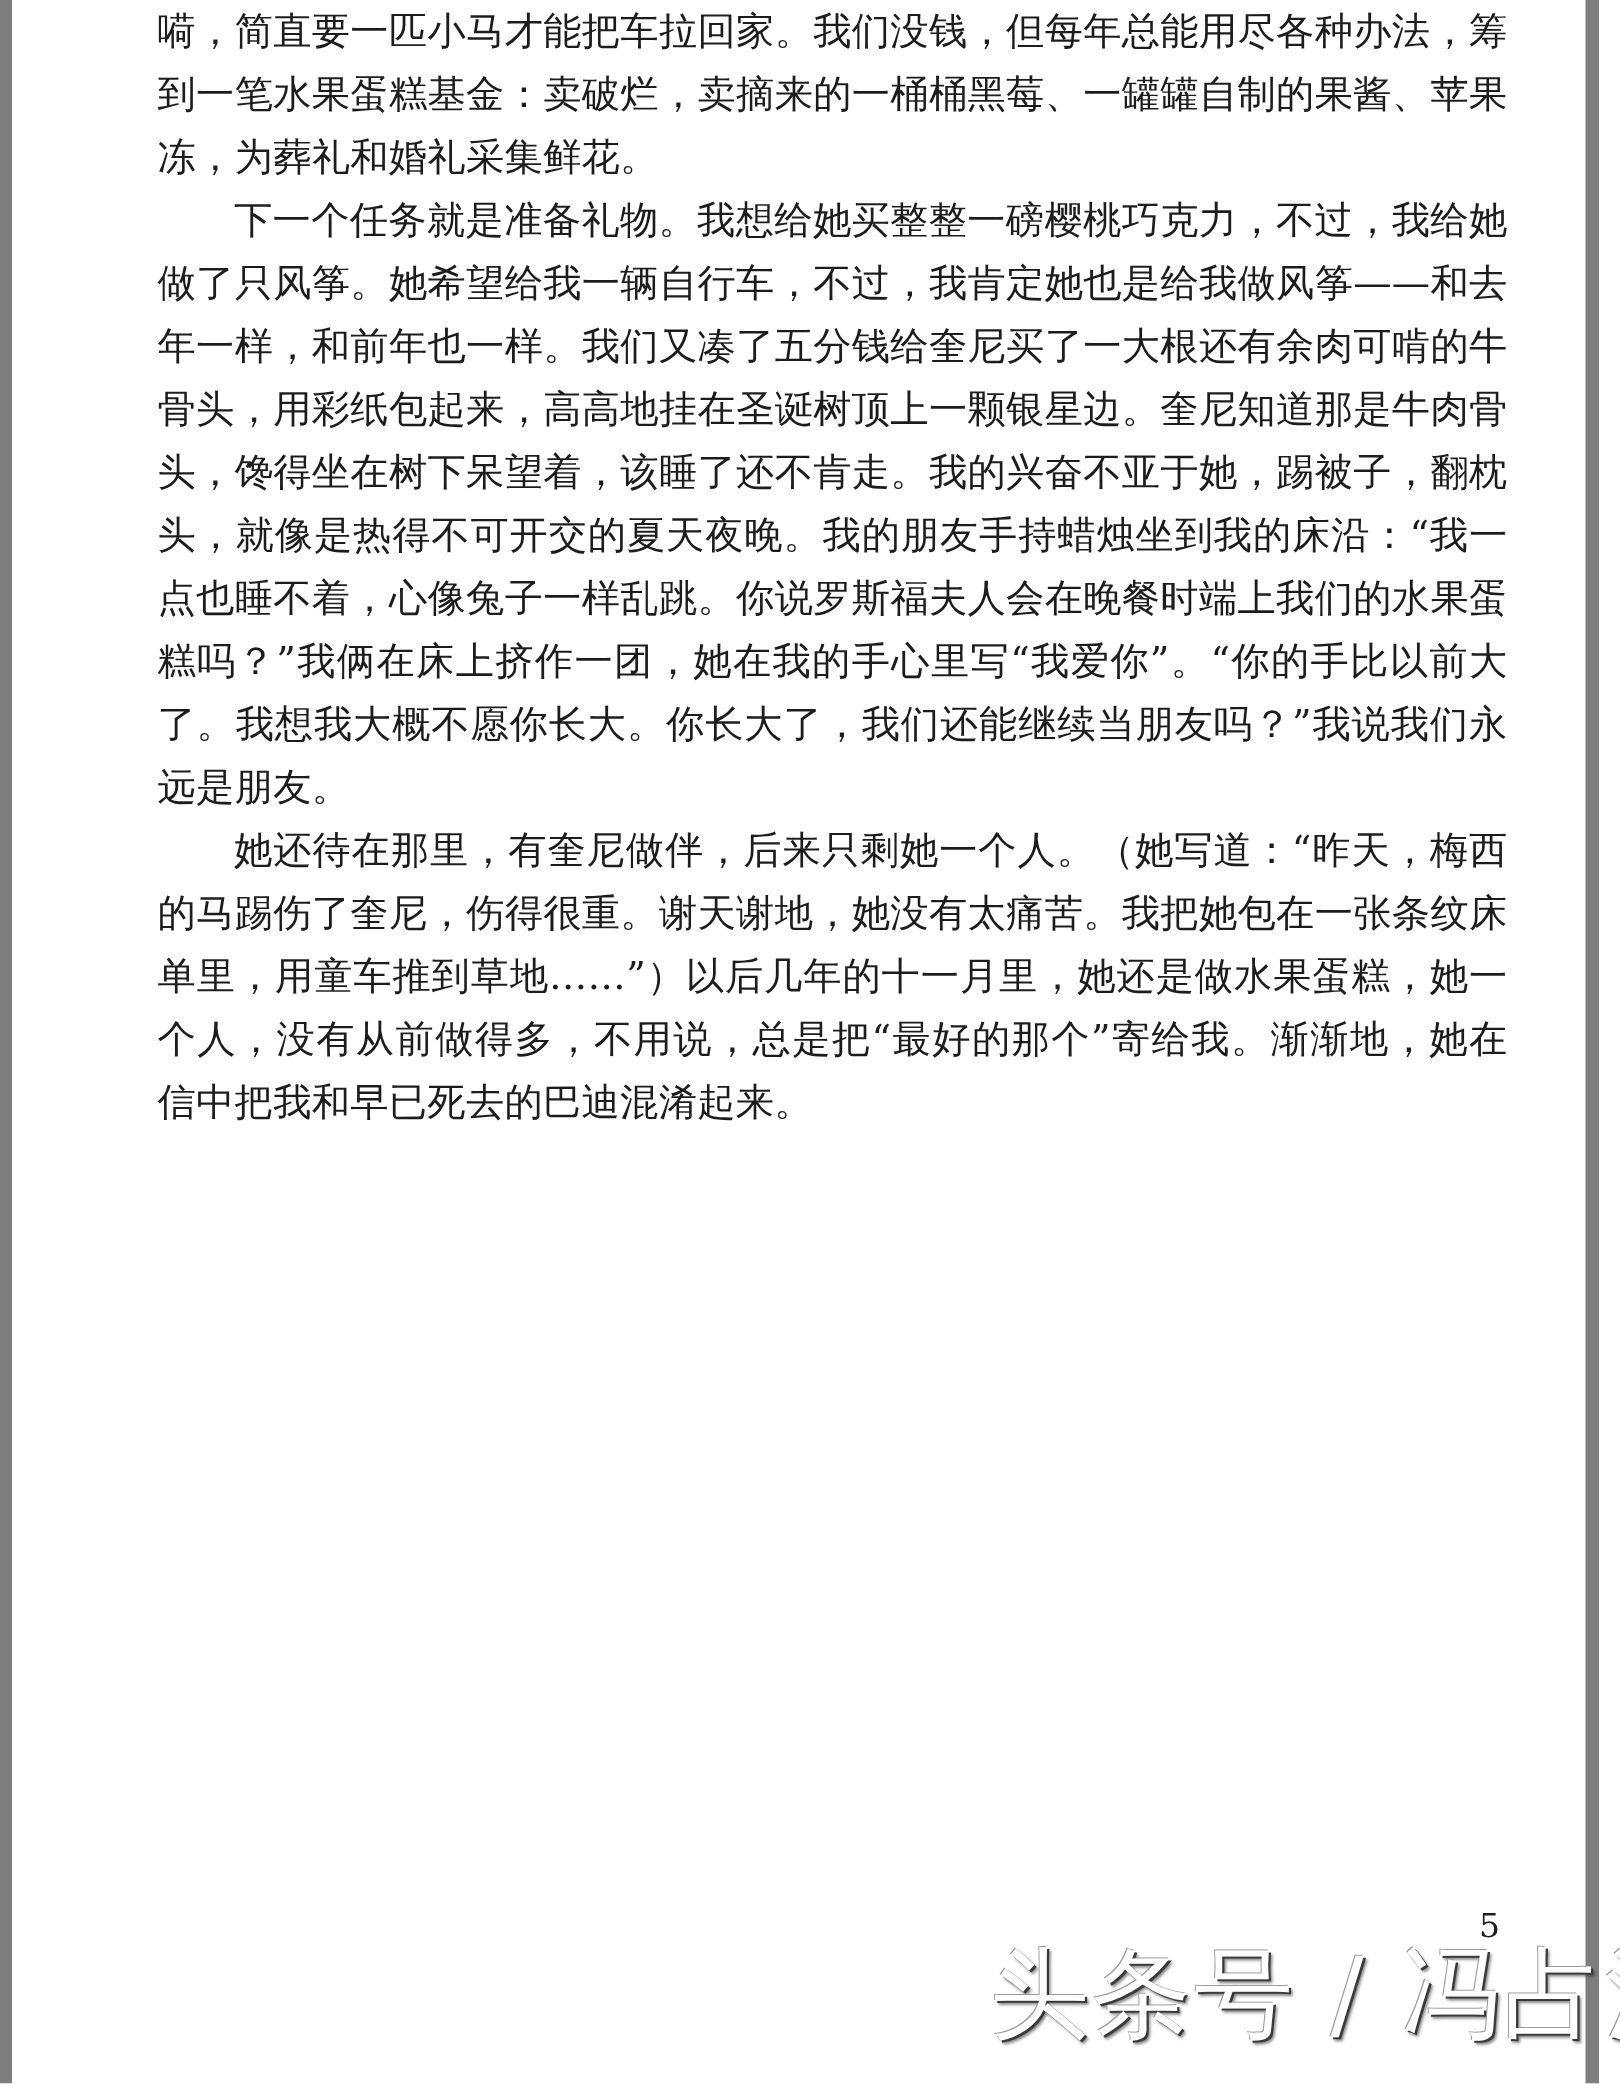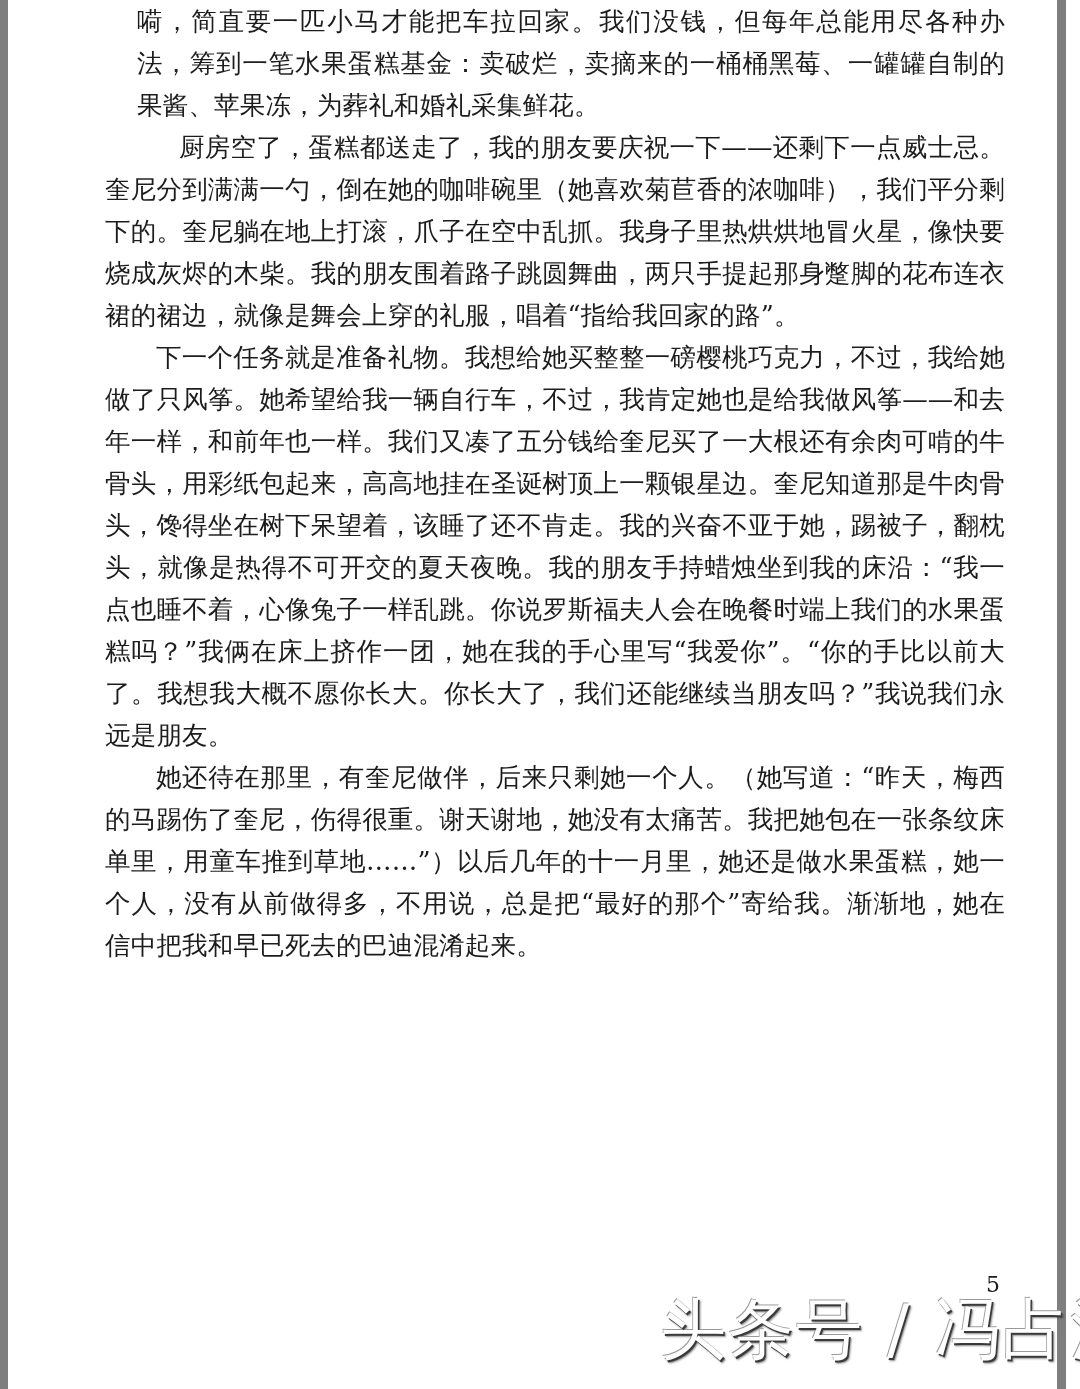--- a/index.html
+++ b/index.html
@@ -47,21 +47,21 @@
     line-height: 42px;
     color: #1c1c1c;
     text-align: justify;
     text-justify: inter-ideograph;
     letter-spacing: 0.2px;
     text-indent: 0;
     -webkit-font-smoothing: antialiased;
   }
   .para.indent-2  { text-indent: 2em; }
   .para.indent-4  { text-indent: 2.9em; }
-  .para.indent-0  { text-indent: 0; margin-left: 32px; }
+  .para.indent-0  { text-indent: 0; }
   .para.first     { text-indent: 0; }
 
   .u { text-decoration: underline; text-underline-offset: 4px; }
 
   
   .page-number {
     position: absolute;
     left: 0;
     top: 1272px;
     width: 1000px;
@@ -98,21 +98,20 @@
   <div class="edge-strip left"></div>
   <div class="edge-strip right"></div>
   <div class="edge-strip far-right"></div>
 
   <div class="body-text">
 
     <p class="para indent-0 first">嗬，简直要一匹小马才能把车拉回家。我们没钱，但每年总能用尽各种办法，筹到一笔水果蛋糕基金：卖破烂，卖摘来的一桶桶黑莓、一罐罐自制的果酱、苹果冻，为葬礼和婚礼采集鲜花。</p>
 
 
 
-    <p class="para indent-4">厨房空了，蛋糕都送走了，我的朋友要庆祝一下——还剩下一点威士忌。奎尼分到满满一勺，倒在她的咖啡碗里（她喜欢菊苣香的浓咖啡），我们平分剩下的。奎尼躺在地上打滚，爪子在空中乱抓。我身子里热烘烘地冒火星，像快要烧成灰烬的木柴。我的朋友围着路子跳圆舞曲，两只手提起那身蹩脚的花布连衣裙的裙边，就像是舞会上穿的礼服，唱着“指给我回家的路”。</p>
 
     <p class="para indent-2">下一个任务就是准备礼物。我想给她买整整一磅樱桃巧克力，不过，我给她做了只风筝。她希望给我一辆自行车，不过，我肯定她也是给我做风筝——和去年一样，和前年也一样。我们又凑了五分钱给奎尼买了一大根还有余肉可啃的牛骨头，用彩纸包起来，高高地挂在圣诞树顶上一颗银星边。奎尼知道那是牛肉骨头，馋得坐在树下呆望着，该睡了还不肯走。我的兴奋不亚于她，踢被子，翻枕头，就像是热得不可开交的夏天夜晚。我的朋友手持蜡烛坐到我的床沿：“我一点也睡不着，心像兔子一样乱跳。你说罗斯福夫人会在晚餐时端上我们的水果蛋糕吗？”我俩在床上挤作一团，她在我的手心里写“我爱你”。“你的手比以前大了。我想我大概不愿你长大。你长大了，我们还能继续当朋友吗？”我说我们永远是朋友。</p>
 
 
 
     <p class="para indent-2">她还待在那里，有奎尼做伴，后来只剩她一个人。（她写道：“昨天，梅西的马踢伤了奎尼，伤得很重。谢天谢地，她没有太痛苦。我把她包在一张条纹床单里，用童车推到草地……”）以后几年的十一月里，她还是做水果蛋糕，她一个人，没有从前做得多，不用说，总是把“最好的那个”寄给我。渐渐地，她在信中把我和早已死去的巴迪混淆起来。</p>
 
   </div>
 
   <div class="page-number">5</div>

